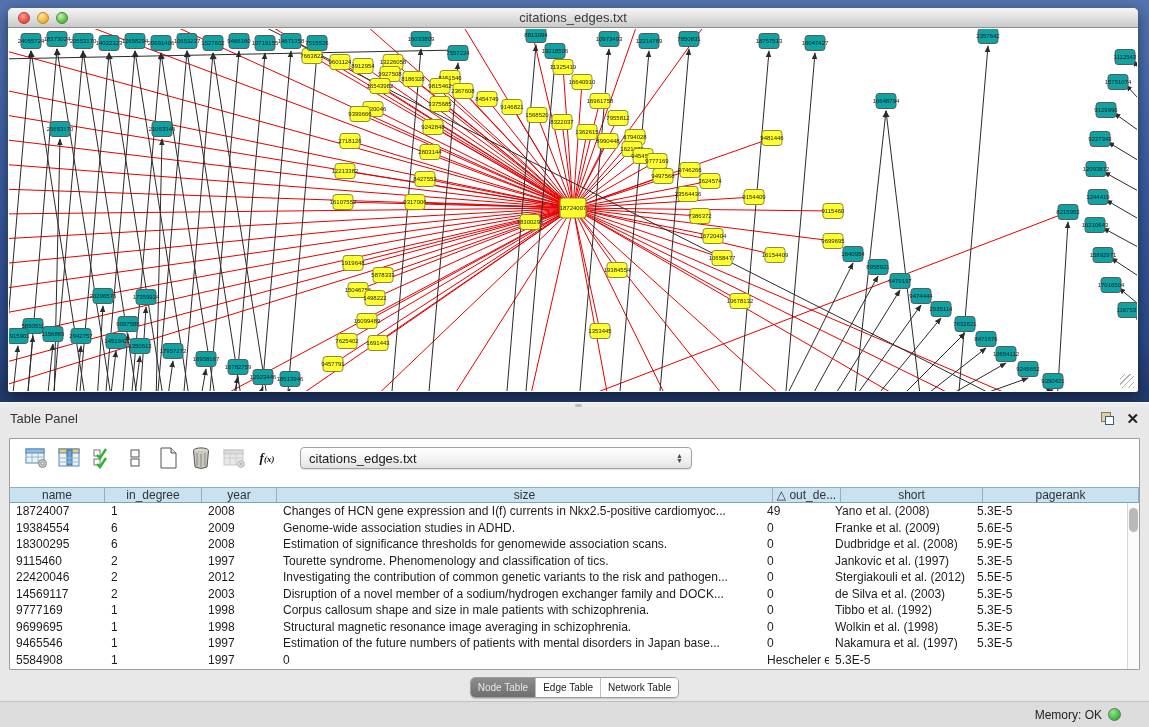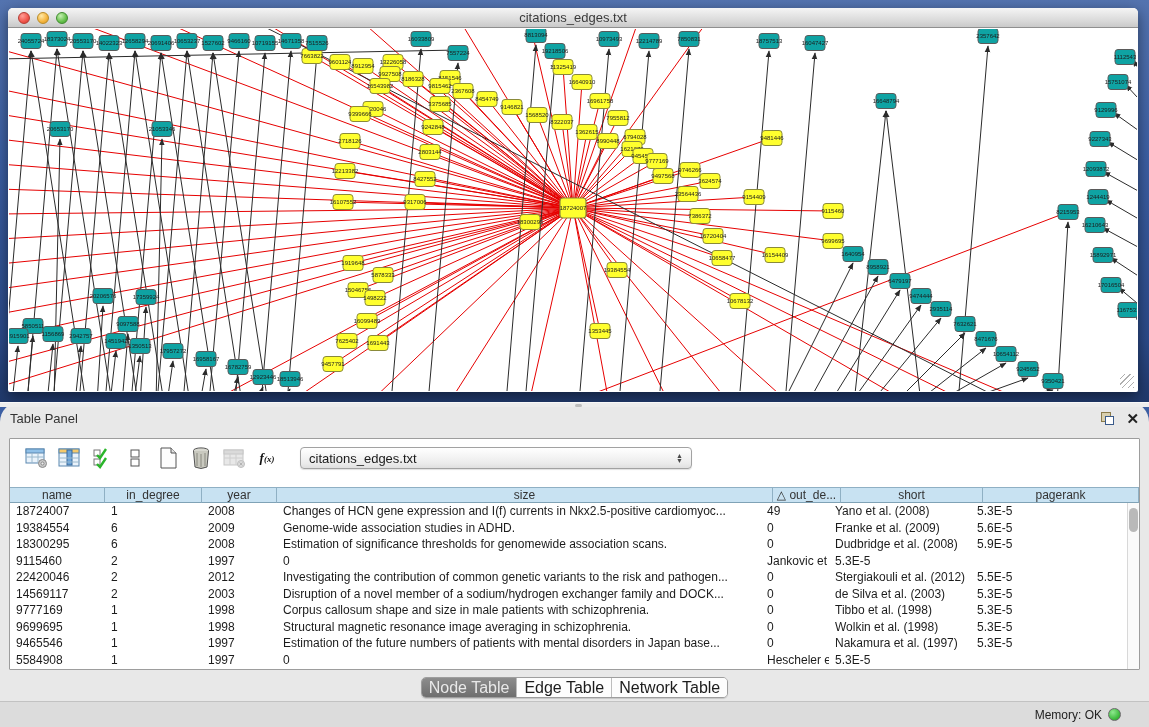--- a/index.html
+++ b/index.html
@@ -29,21 +29,21 @@
   .e-k { stroke:#2b2b2b; stroke-width:1; }
   .n-y { fill:#ffff2e; stroke:#8a8a3a; stroke-width:1; }
   .n-t { fill:#0fa3a3; stroke:#5a5a5a; stroke-width:1; }
   .n-h { fill:#ffff2e; stroke:#8a8a3a; stroke-width:1.2; }
   .nl { font-size:6px; fill:#1d1d1d; text-anchor:middle; }
   .grip { position:absolute; right:3px; bottom:3px; width:14px; height:14px;
     background:repeating-linear-gradient(135deg,transparent 0 3px,#9a9a9a 3px 4px); opacity:.8;}
 
   
   .table-panel { position:absolute; left:0; top:402px; width:1149px; height:325px;
-    background:#e8e8e8;border-radius:20px; }
+    background:#e8e8e8; }
   .splitter { height:5px; background:#ececec; border-top:1px solid #f8f8f8; position:relative;}
   .splitter .knob { position:absolute; left:50%; top:1px; width:7px; height:3px;
     background:#bdbdbd; border-radius:2px; }
   .panel-titlebar { height:23px; padding:0 10px; display:flex; align-items:center;
     font-size:13px; color:#333; }
   .panel-titlebar .spacer { flex:1; }
   .float-icon { width:13px; height:13px; position:relative; margin-right:12px; cursor:pointer;}
   .float-icon::before { content:""; position:absolute; left:0; top:0; width:8px; height:8px; border:1px solid #8a7a4a; background:#d8cfae;}
   .float-icon::after  { content:""; position:absolute; right:0; bottom:0; width:7px; height:7px; border:1px solid #3a5a8a; background:#fff;}
   .close-x { font-size:15px; font-weight:bold; color:#222; line-height:13px; cursor:pointer;}
@@ -71,21 +71,21 @@
   .tbody .td { font-size:12px; color:#1c1c1c; padding:0 6px; white-space:nowrap; overflow:hidden;
     line-height:16.5px; }
   .vscroll { position:absolute; right:0; top:16px; bottom:0; width:12px;
     background:#fafafa; border-left:1px solid #d8d8d8; }
   .vthumb { position:absolute; left:1px; top:5px; width:9px; height:24px; background:#b9b9b9;
     border-radius:5px; }
 
   .tabs-row { height:34px; display:flex; align-items:center; justify-content:center; }
   .seg { display:flex; height:21px; border:1px solid #9e9e9e; border-radius:5px; overflow:hidden;
     box-shadow:0 1px 1px rgba(0,0,0,.15); }
-  .seg .tab { padding:0 7px; font-size:16px; line-height:19px; background:#fdfdfd; color:#1c1c1c;
+  .seg .tab { padding:0 7px; font-size:10px; line-height:19px; background:#fdfdfd; color:#1c1c1c;
     border-left:1px solid #bdbdbd; cursor:pointer; }
   .seg .tab:first-child { border-left:none; }
   .seg .tab.sel { background:linear-gradient(180deg,#8d8d8d,#6e6e6e); color:#e9e9e9; }
 
   .status-bar { position:absolute; left:0; bottom:0; width:100%; height:26px;
     background:#dcdcdc; border-top:1px solid #c2c2c2; display:flex; align-items:center;
     justify-content:flex-end; padding-right:28px; font-size:12px; color:#222; gap:6px;}
   .mem-dot { width:13px; height:13px; border-radius:50%;
     background:radial-gradient(circle at 35% 30%,#8fe88f,#3dbb3d 65%,#2a942a); border:1px solid #6a6a6a;}
 </style>
@@ -634,20 +634,21 @@
             <div class="td">2008</div>
             <div class="td">Estimation of significance thresholds for genomewide association scans.</div>
             <div class="td">0</div>
             <div class="td">Dudbridge et al. (2008)</div>
             <div class="td">5.9E-5</div>
           </div>
           <div class="tr">
             <div class="td">9115460</div>
             <div class="td">2</div>
             <div class="td">1997</div>
+            <div class="td">Tourette syndrome. Phenomenology and classification of tics.</div>
             <div class="td">0</div>
             <div class="td">Jankovic et al. (1997)</div>
             <div class="td">5.3E-5</div>
           </div>
           <div class="tr">
             <div class="td">22420046</div>
             <div class="td">2</div>
             <div class="td">2012</div>
             <div class="td">Investigating the contribution of common genetic variants to the risk and pathogen...</div>
             <div class="td">0</div>
@@ -662,21 +663,21 @@
             <div class="td">0</div>
             <div class="td">de Silva et al. (2003)</div>
             <div class="td">5.3E-5</div>
           </div>
           <div class="tr">
             <div class="td">9777169</div>
             <div class="td">1</div>
             <div class="td">1998</div>
             <div class="td">Corpus callosum shape and size in male patients with schizophrenia.</div>
             <div class="td">0</div>
-            <div class="td">Tibbo et al. (1998)</div>
+            <div class="td">Tibbo et al. (1992)</div>
             <div class="td">5.3E-5</div>
           </div>
           <div class="tr">
             <div class="td">9699695</div>
             <div class="td">1</div>
             <div class="td">1998</div>
             <div class="td">Structural magnetic resonance image averaging in schizophrenia.</div>
             <div class="td">0</div>
             <div class="td">Wolkin et al. (1998)</div>
             <div class="td">5.3E-5</div>

